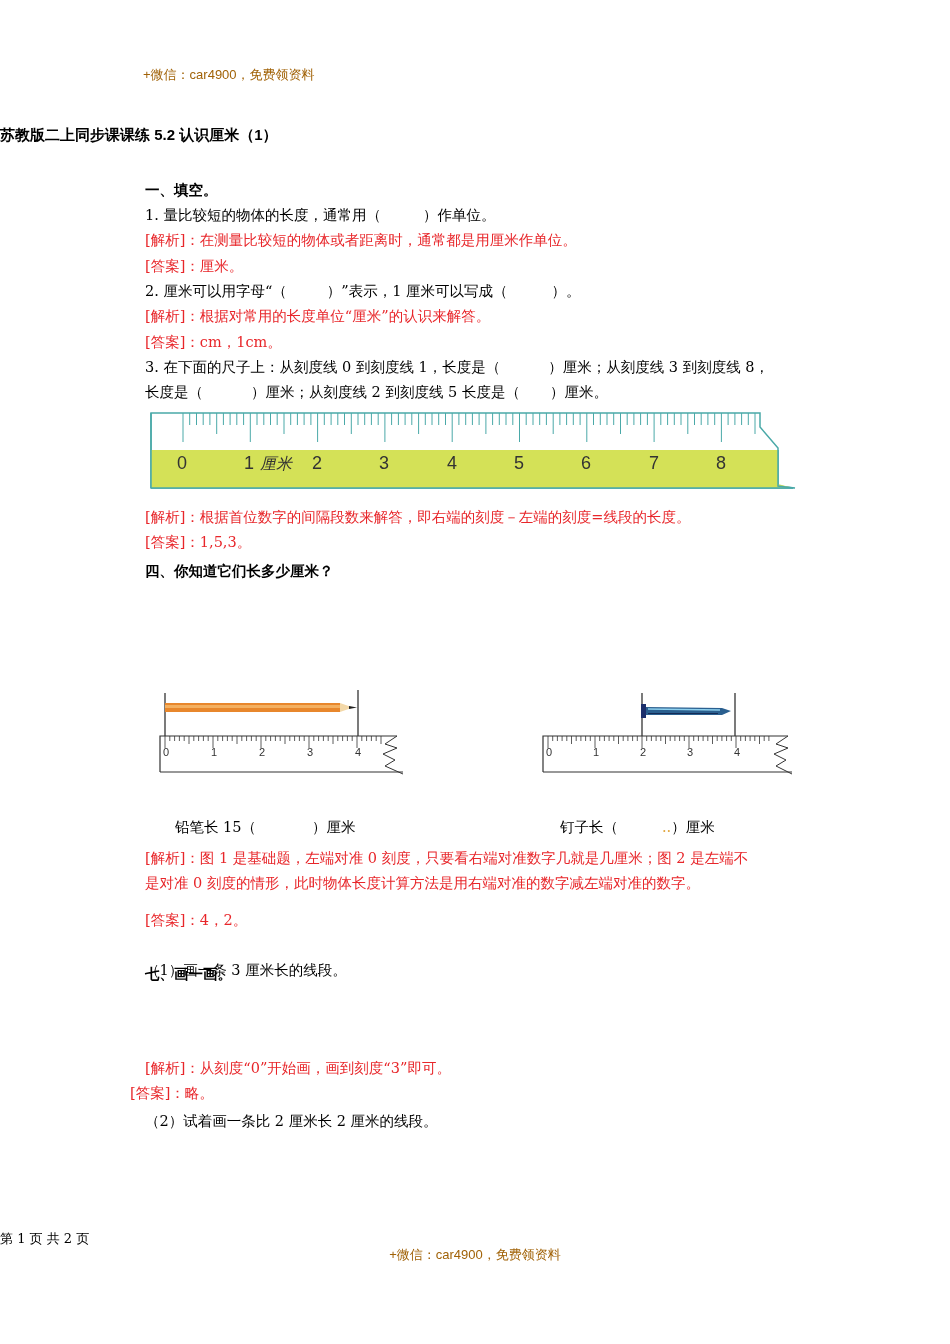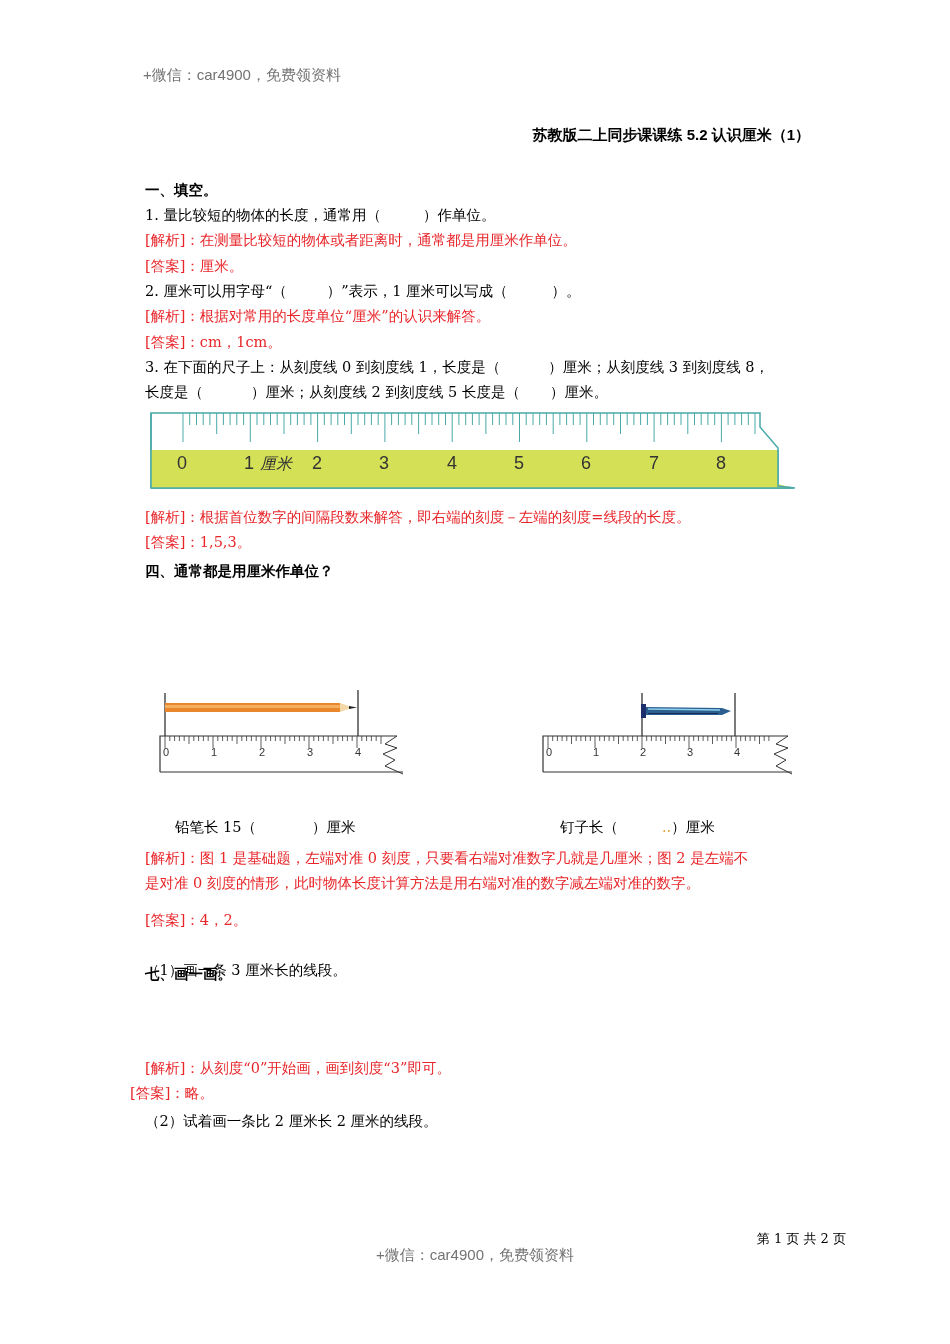--- a/index.html
+++ b/index.html
@@ -1,20 +1,20 @@
 <!DOCTYPE html>
 <html><head>
 <meta charset="utf-8">
 <style>
   html, body { margin:0; padding:0; background:#ffffff; }
   body { width:950px; height:1344px; position:relative; overflow:hidden;
          font-family: "DejaVu Serif", "Liberation Serif", serif; color:#000; }
   .abs { position:absolute; white-space:nowrap; }
-  .wm { font-family:"Liberation Sans","DejaVu Sans",sans-serif; font-size:15px; color:#737373; }
-  .title { font-family:"Liberation Sans","DejaVu Sans",sans-serif; font-weight:bold; font-size:15px; left:0; width:810px; text-align:right; top:126px; }
+  .wm { font-family:"Liberation Sans","DejaVu Sans",sans-serif; font-size:13px; color:#a16207; }
+  .title { font-family:"Liberation Sans","DejaVu Sans",sans-serif; font-weight:bold; font-size:15px; left:0; width:810px; text-align:left; top:126px; }
   .line { font-size:14.5px; line-height:20px; }
   .red { color:#e8262a; }
   .bold { font-weight:bold; font-family:"Liberation Sans","DejaVu Sans",sans-serif; }
   .blank { display:inline-block; }
   .dot { color:#e0a43a; }
 </style>
 </head>
 <body>
 
 <div class="abs wm" style="left:143px; top:66px;">+微信：car4900，免费领资料</div>
@@ -150,21 +150,21 @@
   <span class="abs" style="left:297px; top:41px; font-family:'Liberation Sans',sans-serif; font-size:18px; color:#333;">4</span>
   <span class="abs" style="left:364px; top:41px; font-family:'Liberation Sans',sans-serif; font-size:18px; color:#333;">5</span>
   <span class="abs" style="left:431px; top:41px; font-family:'Liberation Sans',sans-serif; font-size:18px; color:#333;">6</span>
   <span class="abs" style="left:499px; top:41px; font-family:'Liberation Sans',sans-serif; font-size:18px; color:#333;">7</span>
   <span class="abs" style="left:566px; top:41px; font-family:'Liberation Sans',sans-serif; font-size:18px; color:#333;">8</span>
 </div>
 
 <div class="abs line red" style="left:145px; top:507px;">[解析]：根据首位数字的间隔段数来解答，即右端的刻度－左端的刻度=线段的长度。</div>
 <div class="abs line red" style="left:145px; top:532px;">[答案]：1,5,3。</div>
 
-<div class="abs line bold" style="left:145px; top:561px;">四、通常都是用厘米作单位？</div>
+<div class="abs line bold" style="left:145px; top:561px;">四、你知道它们长多少厘米？</div>
 
 <div class="abs" style="left:157px; top:688px; width:250px; height:92px;">
   <svg width="250" height="92" viewBox="0 0 250 92">
     <line x1="8" y1="5" x2="8" y2="48" stroke="#222" stroke-width="1.2"></line>
     <line x1="201" y1="2" x2="201" y2="48" stroke="#222" stroke-width="1.2"></line>
     <rect x="8" y="15" width="175" height="9" fill="#e8872c"></rect>
     <rect x="8" y="17" width="175" height="3" fill="#f4b060"></rect>
     <polygon points="183,15 196,19.5 183,24" fill="#f3d8a8"></polygon>
     <polygon points="192,18 200,19.5 192,21" fill="#222"></polygon>
 
@@ -308,14 +308,14 @@
 <div class="abs line red" style="left:145px; top:848px;">[解析]：图 1 是基础题，左端对准 0 刻度，只要看右端对准数字几就是几厘米；图 2 是左端不</div>
 <div class="abs line red" style="left:145px; top:873px;">是对准 0 刻度的情形，此时物体长度计算方法是用右端对准的数字减左端对准的数字。</div>
 <div class="abs line red" style="left:145px; top:898px;margin-top:12px;">[答案]：4，2。</div>
 
 <div class="abs line bold" style="left:145px; top:928px;margin-top:36px;">七、画一画。</div>
 <div class="abs line" style="left:145px; top:960px;">（1）画一条 3 厘米长的线段。</div>
 <div class="abs line red" style="left:145px; top:1058px;">[解析]：从刻度“0”开始画，画到刻度“3”即可。</div>
 <div class="abs line red" style="left:130px; top:1083px;">[答案]：略。</div>
 <div class="abs line" style="left:145px; top:1111px;">（2）试着画一条比 2 厘米长 2 厘米的线段。</div>
 
-<div class="abs" style="left:0; width:846px; text-align:right; top:1230px; font-size:13px;">第 1 页 共 2 页</div>
+<div class="abs" style="left:0; width:846px; text-align:left; top:1230px; font-size:13px;">第 1 页 共 2 页</div>
 <div class="abs wm" style="left:0; width:950px; text-align:center; top:1246px;">+微信：car4900，免费领资料</div>
 
 </body></html>

